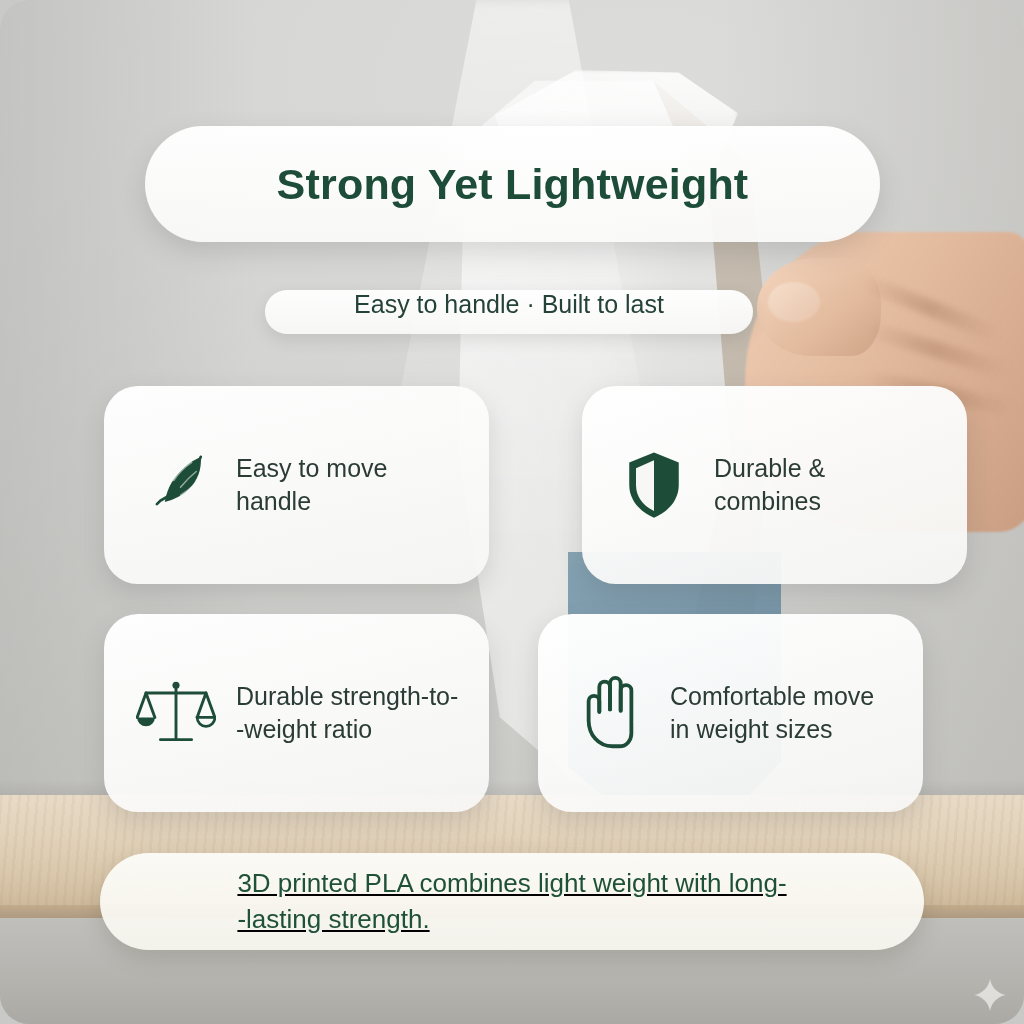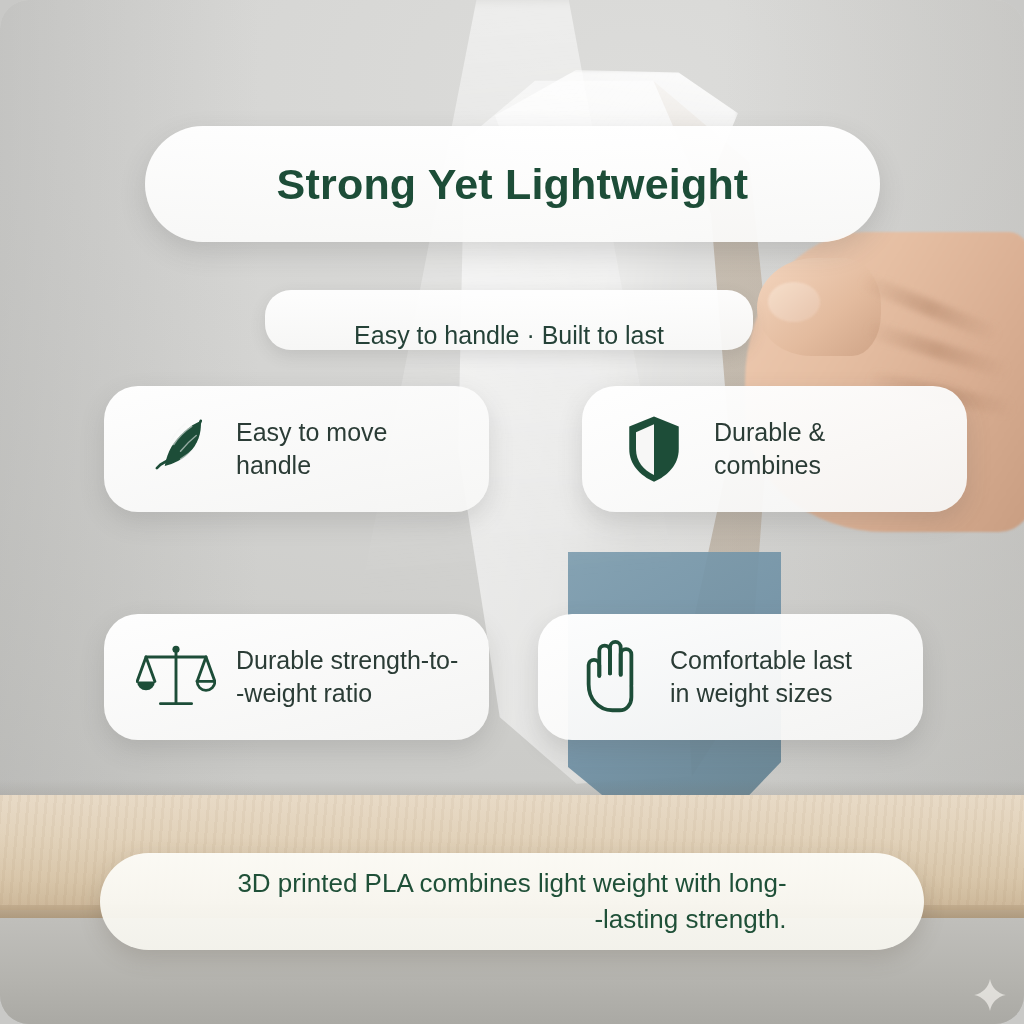--- a/index.html
+++ b/index.html
@@ -181,38 +181,38 @@
     color: #1d4d38;
     letter-spacing: .2px;
     white-space: nowrap;
   }
 
   .subtitle-pill {
     position: absolute;
     left: 265px;
     top: 290px;
     width: 488px;
-    height: 60px;
+    height: 44px;
     border-radius: 26px;
     background: linear-gradient(180deg, rgba(255,255,255,.96), rgba(249,249,248,.92));
     box-shadow: 0 6px 16px rgba(80,80,76,.14);
     display: flex;
-    align-items: flex-end;
+    align-items: flex-start;
     justify-content: center;
   }
   .subtitle-text {
     font-size: 25px;
     color: #254238;
     white-space: nowrap;
   }
 
   .card {
     position: absolute;
     width: 385px;
-    height: 126px;
+    height: 198px;
     border-radius: 34px;
     background: linear-gradient(165deg, rgba(255,255,255,.98), rgba(247,247,246,.93));
     box-shadow: 0 10px 24px rgba(80,80,76,.17);
     display: flex;
     align-items: center;
     padding: 0 24px 0 32px;
     box-sizing: border-box;
     gap: 20px;
   }
   .card-1 { left: 104px; top: 386px; }
@@ -240,21 +240,22 @@
     left: 100px;
     top: 853px;
     width: 824px;
     height: 97px;
     border-radius: 49px;
     background: linear-gradient(180deg, rgba(252,251,246,.97), rgba(246,245,238,.94));
     box-shadow: 0 8px 22px rgba(90,80,64,.20);
     display: flex;
     align-items: center;
     justify-content: center;
-    text-align: right;
+    text-align: left;
+    text-decoration: underline;
   }
   .footer-text {
     font-size: 26px;
     line-height: 1.35;
     color: #1f5038;
     padding: 0 40px;
   }
 
   .sparkle {
     position: absolute;
@@ -355,21 +356,21 @@
       <svg width="72" height="76" viewBox="0 0 60 64" aria-hidden="true">
         <g fill="none" stroke="#1d4d38" stroke-width="3.2" stroke-linecap="round" stroke-linejoin="round">
           <path d="M21 31V10a4.5 4.5 0 0 1 9 0v19"></path>
           <path d="M30 29V7a4.5 4.5 0 0 1 9 0v23"></path>
           <path d="M39 30V13a4.5 4.5 0 0 1 9 0v26"></path>
           <path d="M21 31V22a4.5 4.5 0 0 0-9 0v16c0 12 8 22 20 22h6c6 0 10-5 10-11v-9"></path>
         </g>
       </svg>
     </div>
     <div class="card-label">
-      <div>Comfortable last</div>
+      <div>Comfortable move</div>
       <div>in weight sizes</div>
     </div>
   </div>
 
   <div class="footer-pill">
     <div class="footer-text">
       <div>3D printed PLA combines light weight with long-</div>
       <div>-lasting strength.</div>
     </div>
   </div>

